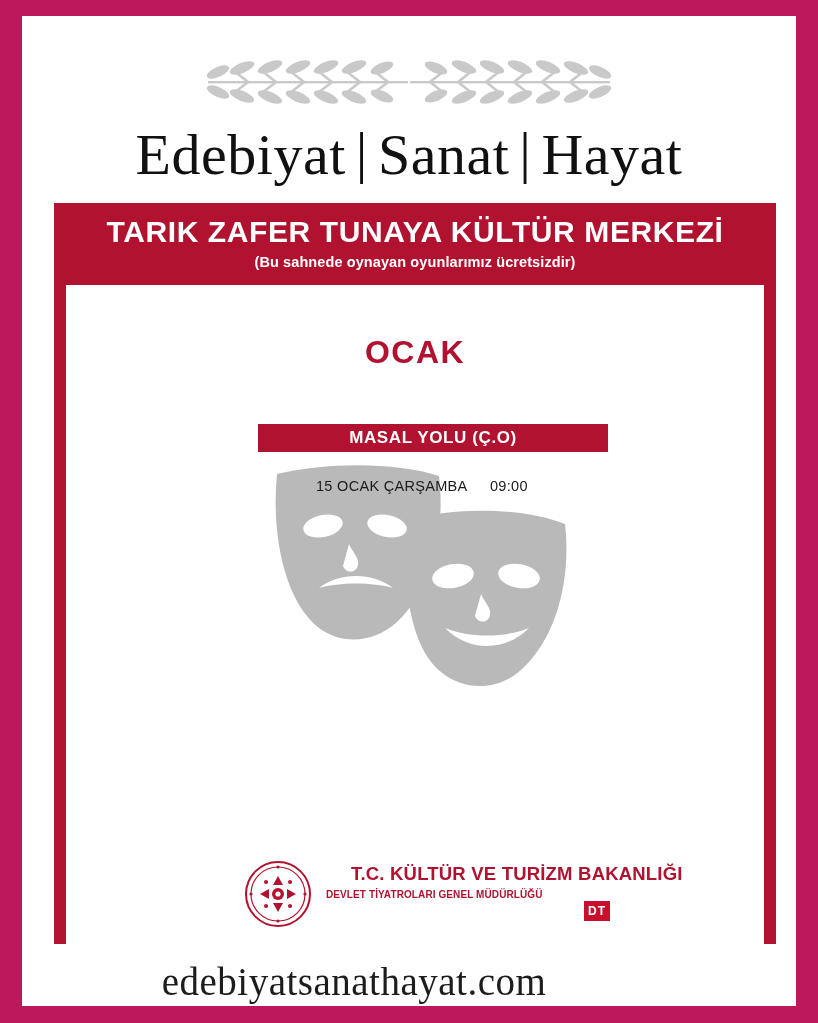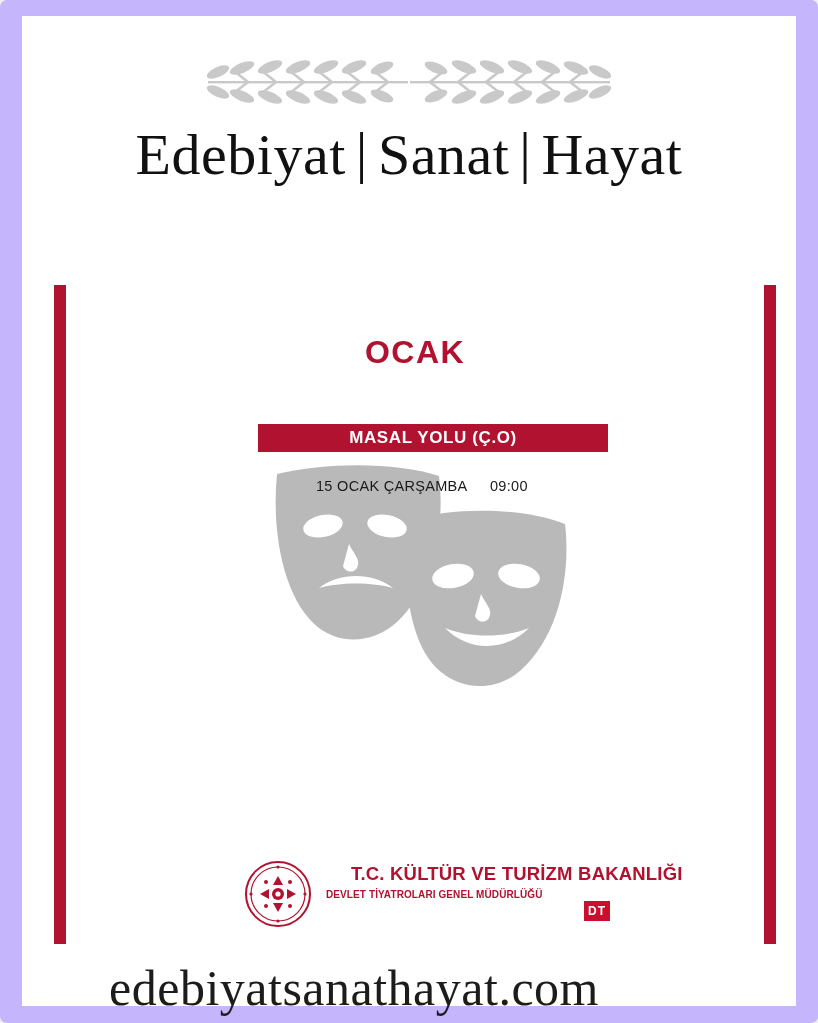--- a/index.html
+++ b/index.html
@@ -11,23 +11,22 @@
     width: 818px;
     height: 1023px;
     font-family: "Liberation Sans", sans-serif;
     overflow: hidden;
   }
 
   .poster {
     position: relative;
     width: 818px;
     height: 1023px;
-    background: #c4b5fd;
+    background: #be185d;
     box-sizing: border-box;
-    border-radius: 7px;
   }
 
   .sheet {
     position: absolute;
     left: 22px;
     top: 16px;
     width: 774px;
     height: 990px;
     background: #ffffff;
     box-sizing: border-box;
@@ -241,21 +240,21 @@
   }
 
   
   .footer {
     position: absolute;
     left: 0;
     top: 943px;
     width: 664px;
     text-align: center;
     font-family: "Liberation Serif", serif;
-    font-size: 50px;
+    font-size: 39px;
     color: #1c1c1c;
     letter-spacing: 0.5px;
   }
 </style>
 </head>
 <body>
 
 <div class="poster">
   <div class="sheet">
 
@@ -315,20 +314,24 @@
           <ellipse cx="414" cy="12" rx="12" ry="5" transform="rotate(22 414 12)"></ellipse>
           <ellipse cx="414" cy="40" rx="12" ry="5" transform="rotate(-22 414 40)"></ellipse>
         </g>
       </svg>
     </div>
 
     <div class="masthead">
       <span>Edebiyat</span><span class="sep">|</span><span>Sanat</span><span class="sep">|</span><span>Hayat</span>
     </div>
 
+    <div class="band">
+      <div class="band-title">TARIK ZAFER TUNAYA KÜLTÜR MERKEZİ</div>
+      <div class="band-sub">(Bu sahnede oynayan oyunlarımız ücretsizdir)</div>
+    </div>
 
     <div class="panel"></div>
     <div class="panel-edge-left"></div>
     <div class="panel-edge-right"></div>
 
     <div class="masks">
       <svg width="350" height="260" viewBox="0 0 350 260" xmlns="http://www.w3.org/2000/svg">
         <g fill="#b9b9b9">
 
           <path d="M20,18 C70,6 140,6 182,20 C188,70 178,130 140,166 C118,186 86,190 62,172 C28,146 14,80 20,18 Z"></path>

